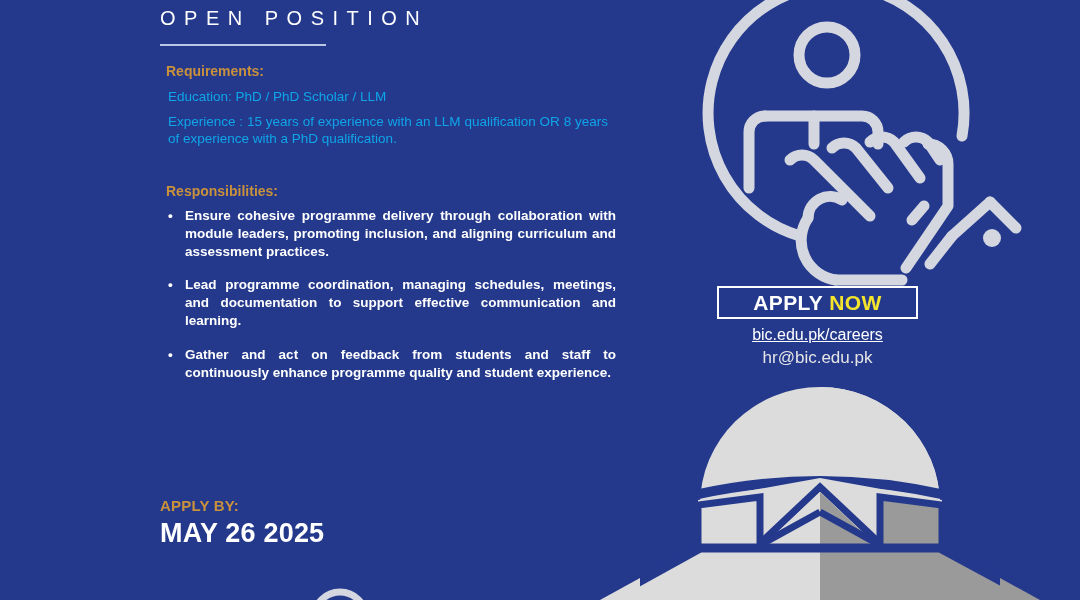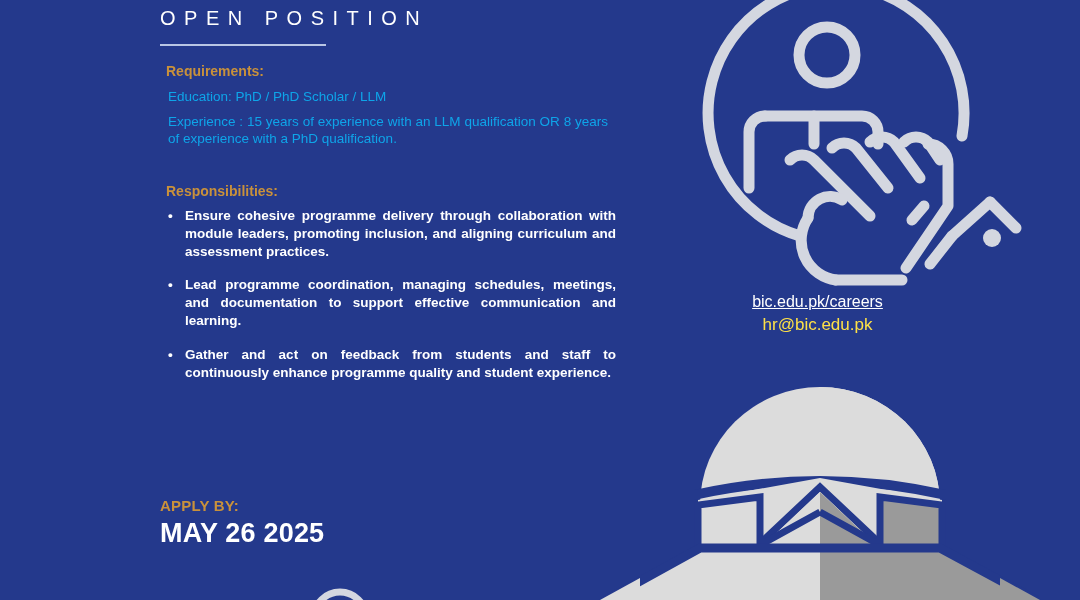--- a/index.html
+++ b/index.html
@@ -174,21 +174,21 @@
     display: block;
     color: #ffffff;
     font-size: 16px;
     font-weight: 400;
     text-decoration: underline;
     margin-top: 6px;
     line-height: 1.25;
   }
   .apply-mail {
     display: block;
-    color: #fde047;
+    color: #e5e5e5;
     font-size: 17px;
     font-weight: 400;
     margin-top: 2px;
     line-height: 1.25;
   }
 </style>
 </head>
 <body>
 
 <div id="poster">
@@ -298,17 +298,21 @@
       </ul>
     </div>
 
     <div class="apply-by">
       <p class="apply-by-label">APPLY BY:</p>
       <p class="apply-by-date">MAY 26 2025</p>
     </div>
   </div>
 
   <div class="apply-block">
+    <div class="apply-btn">
+      <span class="t1">APPLY</span>
+      <span class="t2">NOW</span>
+    </div>
     <span class="apply-url">bic.edu.pk/careers</span>
     <span class="apply-mail">hr@bic.edu.pk</span>
   </div>
 
 </div>
 
 </body></html>

